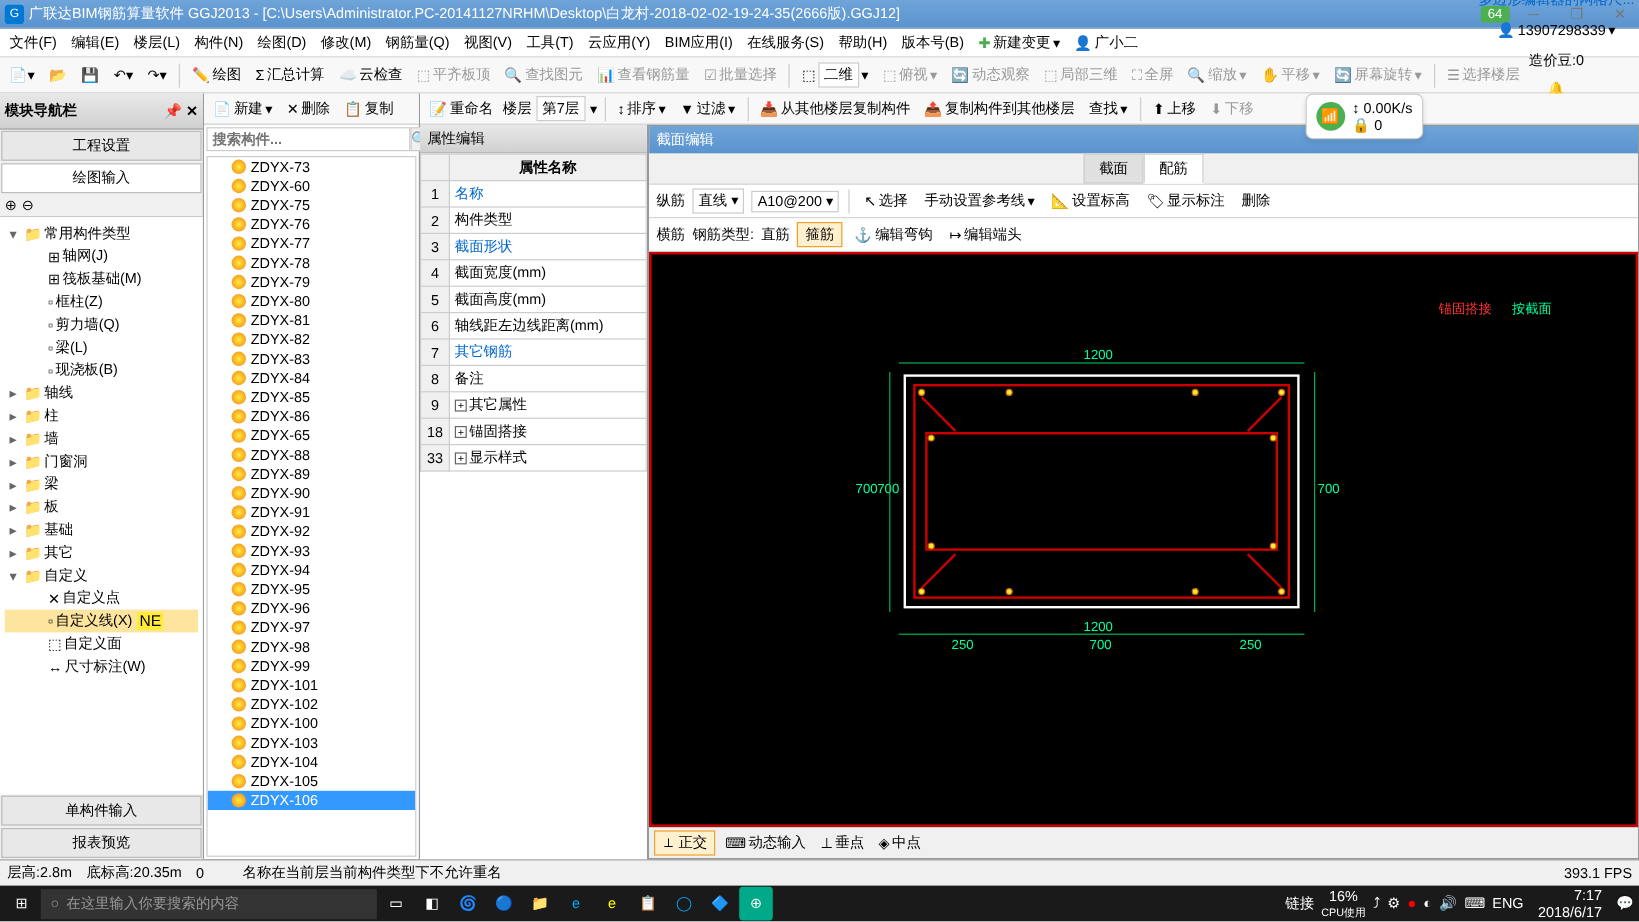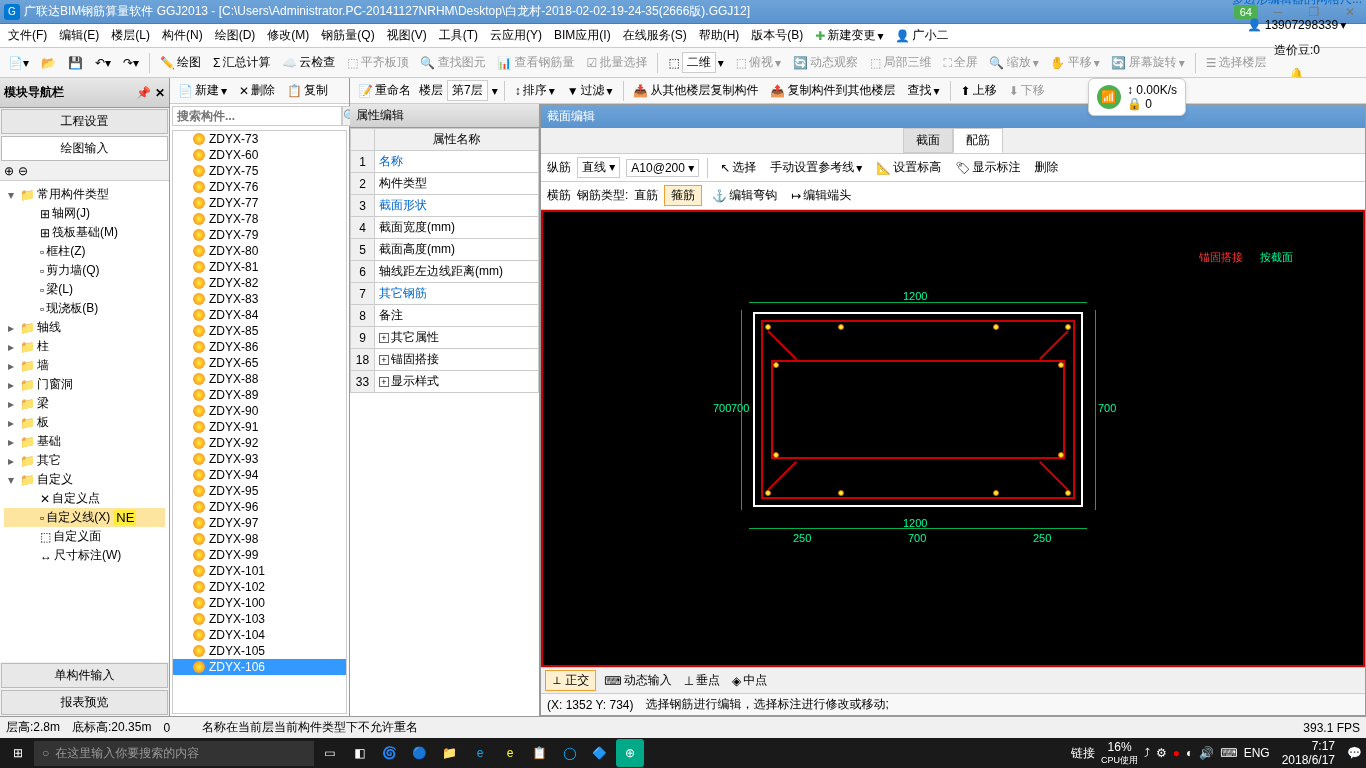--- a/index.html
+++ b/index.html
@@ -38,21 +38,21 @@
 .comp-list { flex: 1; background: #fff; border: 1px solid #ccc; margin: 2px; overflow: auto; }
 .comp-item { padding: 1px 20px; display: flex; align-items: center; gap: 4px; cursor: pointer; }
 .comp-item.selected { background: #3399ff; color: #fff; }
 .comp-icon { width: 12px; height: 12px; background: radial-gradient(#ffeb3b, #f57f17); border-radius: 50%; }
 .right-area { flex: 1; display: flex; flex-direction: column; }
 .prop-panel { display: flex; height: calc(100% - 26px); }
 .prop-left { width: 190px; border-right: 1px solid #999; display: flex; flex-direction: column; }
 .prop-title { background: linear-gradient(#e8e8e8, #d0d0d0); padding: 3px 6px; border-bottom: 1px solid #999; }
 .prop-table { flex: 1; background: #fff; overflow: auto; }
 .prop-table table { width: 100%; border-collapse: collapse; }
-.prop-table th { background: #f0f0f0; border: 1px solid #ccc; padding: 2px; font-weight: normal; text-align: center; }
+.prop-table th { background: #f0f0f0; border: 1px solid #ccc; padding: 2px; font-weight: bold; text-align: center; }
 .prop-table td { border: 1px solid #ccc; padding: 2px 4px; height: 18px; }
 .prop-table .row-num { background: #f0f0f0; text-align: center; width: 24px; }
 .prop-table .blue-text { color: #0066cc; }
 .prop-table .expand-icon { display: inline-block; width: 10px; height: 10px; border: 1px solid #666; text-align: center; line-height: 8px; font-size: 9px; margin-right: 2px; }
 .canvas-area { flex: 1; display: flex; flex-direction: column; border: 1px solid #999; }
 .canvas-title { background: linear-gradient(#6ea4d8, #5a93ce); color: #fff; padding: 3px 6px; }
 .canvas-tabs { display: flex; background: #f0f0f0; border-bottom: 1px solid #ccc; justify-content: center; }
 .canvas-tab { padding: 3px 12px; background: #e0e0e0; border: 1px solid #ccc; cursor: pointer; }
 .canvas-tab.active { background: #fff; border-bottom: 1px solid #fff; }
 .canvas-toolbar { display: flex; align-items: center; padding: 3px 6px; gap: 6px; border-bottom: 1px solid #ccc; background: #fff; }
@@ -524,24 +524,20 @@
           <div class="dim-line" style="left:206px;top:316px;width:338px;height:1px"></div>
           <div class="dim-line" style="left:198px;top:98px;width:1px;height:200px"></div>
           <div class="dim-line" style="left:552px;top:98px;width:1px;height:200px"></div>
         </div>
         <div class="canvas-bottom-toolbar">
           <span class="btn-sel">⊥ <span>正交</span></span>
           <span class="tb-btn">⌨ <span>动态输入</span></span>
           <span class="tb-btn">⊥ <span>垂点</span></span>
           <span class="tb-btn">◈ <span>中点</span></span>
         </div>
-        <div class="canvas-status">
-          <span>(X: 1352 Y: 734)</span>
-          <span>选择钢筋进行编辑，选择标注进行修改或移动;</span>
-        </div>
       </div>
     </div>
   </div>
 </div>
 
 <div class="net-badge">
   <div class="wifi-icon">📶</div>
   <div style="font-size:10px">
     <div>↕ <span>0.00K/s</span></div>
     <div>🔒 <span>0</span></div>

